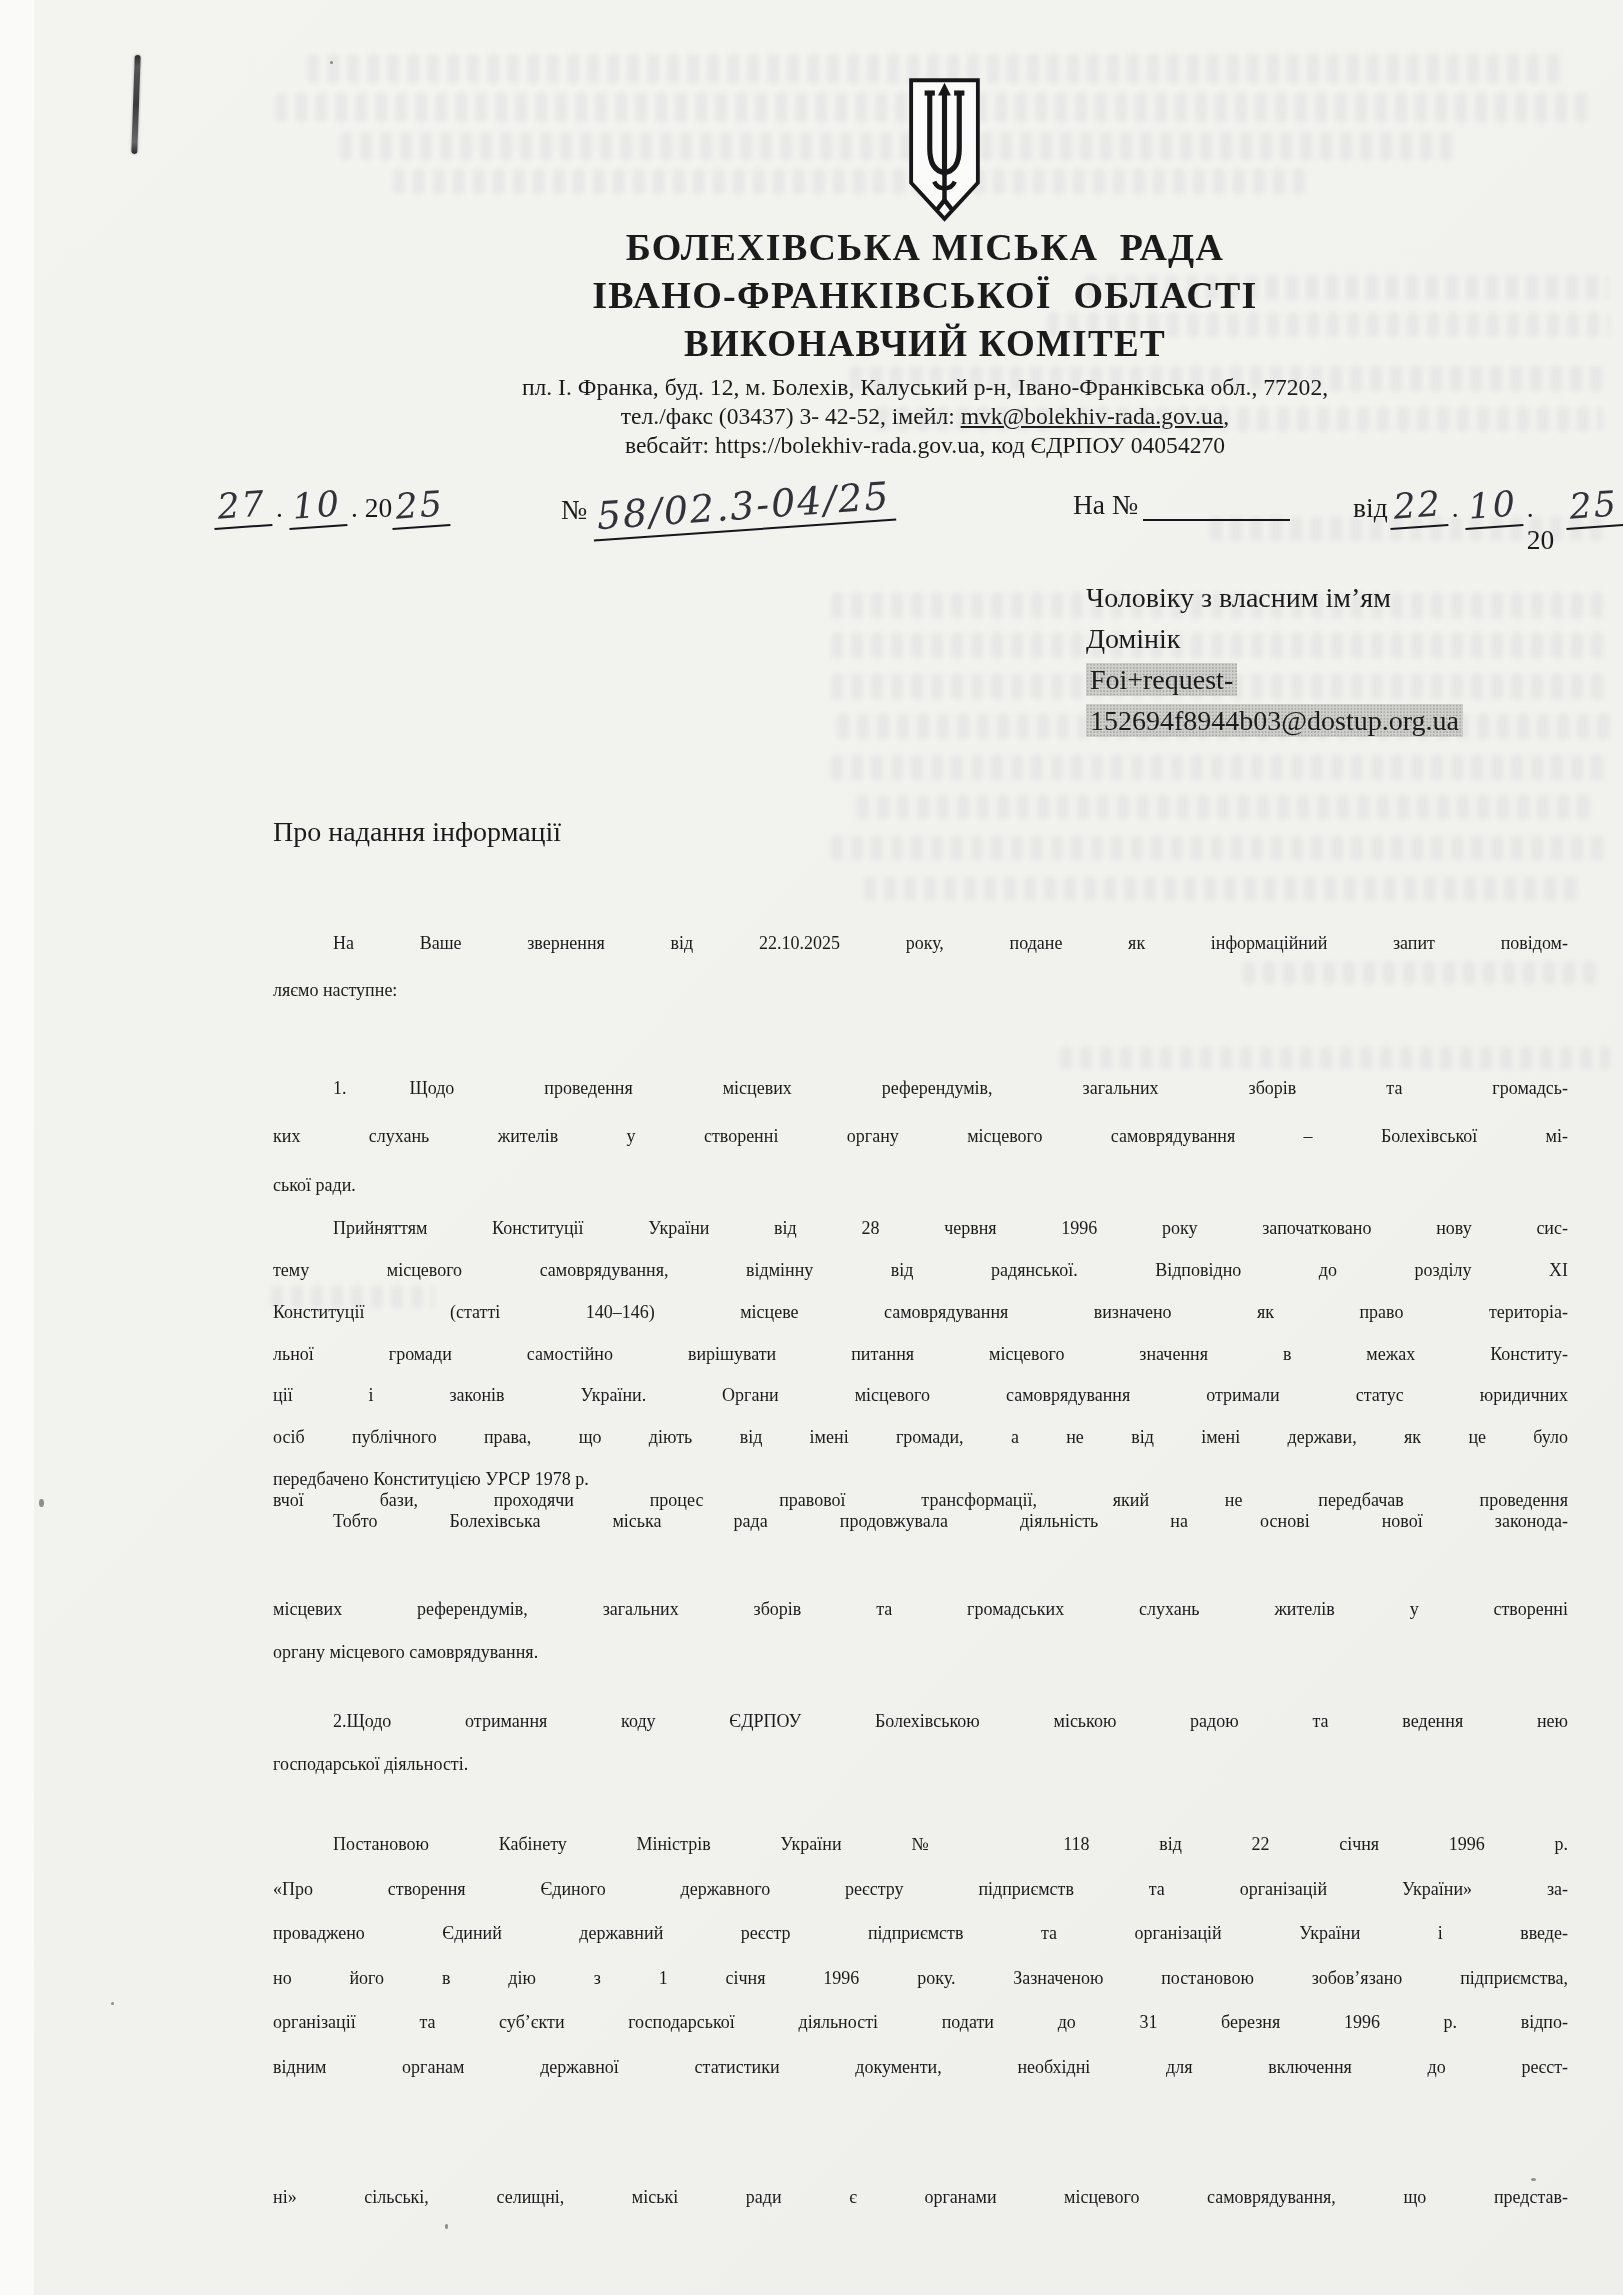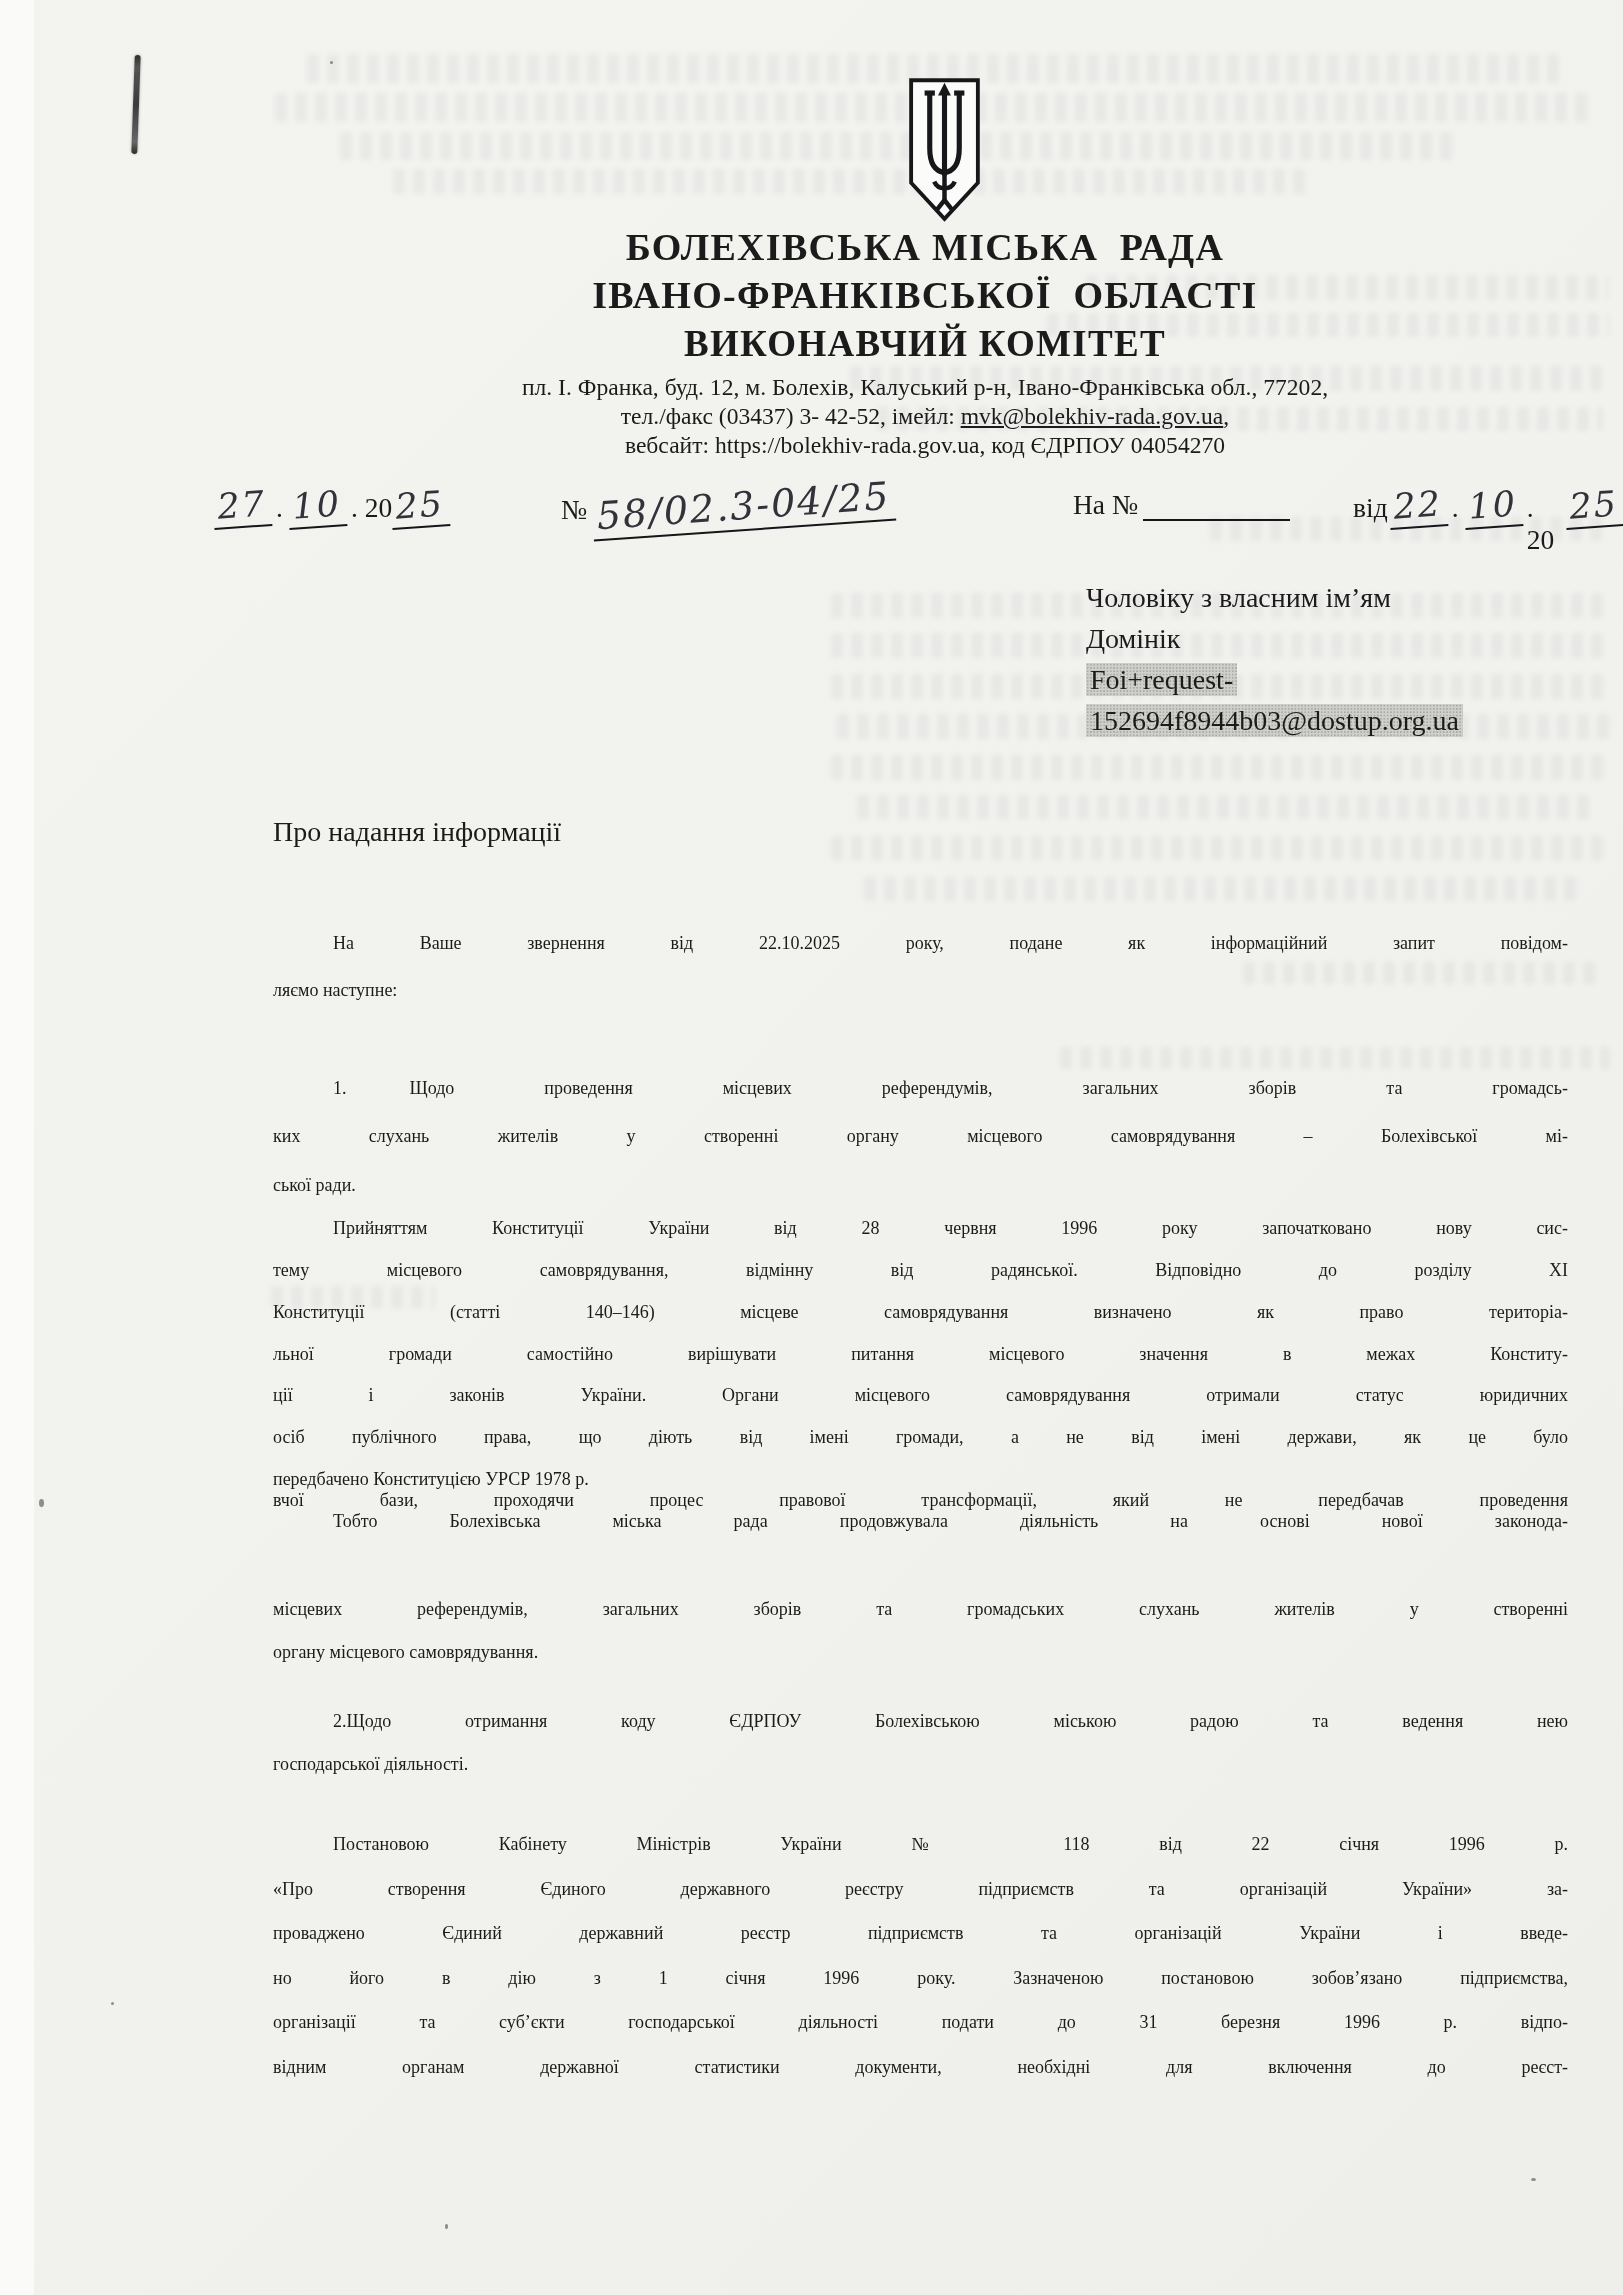--- a/index.html
+++ b/index.html
@@ -168,15 +168,16 @@
   <div class="bl j ind" style="top:1702px">2.Щодо отримання коду ЄДРПОУ Болехівською міською радою та ведення нею</div>
   <div class="bl" style="top:1745px">господарської діяльності.</div>
 
   <div class="bl j ind" style="top:1825px">Постановою Кабінету Міністрів України № 118 від 22 січня 1996 р.</div>
   <div class="bl j" style="top:1870px">«Про створення Єдиного державного реєстру підприємств та організацій України» за-</div>
   <div class="bl j" style="top:1914px">проваджено Єдиний державний реєстр підприємств та організацій України і введе-</div>
   <div class="bl j" style="top:1959px">но його в дію з 1 січня 1996 року. Зазначеною постановою зобов’язано підприємства,</div>
   <div class="bl j" style="top:2003px">організації та суб’єкти господарської діяльності подати до 31 березня 1996 р. відпо-</div>
   <div class="bl j" style="top:2048px">відним органам державної статистики документи, необхідні для включення до реєст-</div>
 
+  <div class="bl j" style="top:2178px">ні» сільські, селищні, міські ради є органами місцевого самоврядування, що представ-</div>
 
 </div>
 
 
 </body></html>

